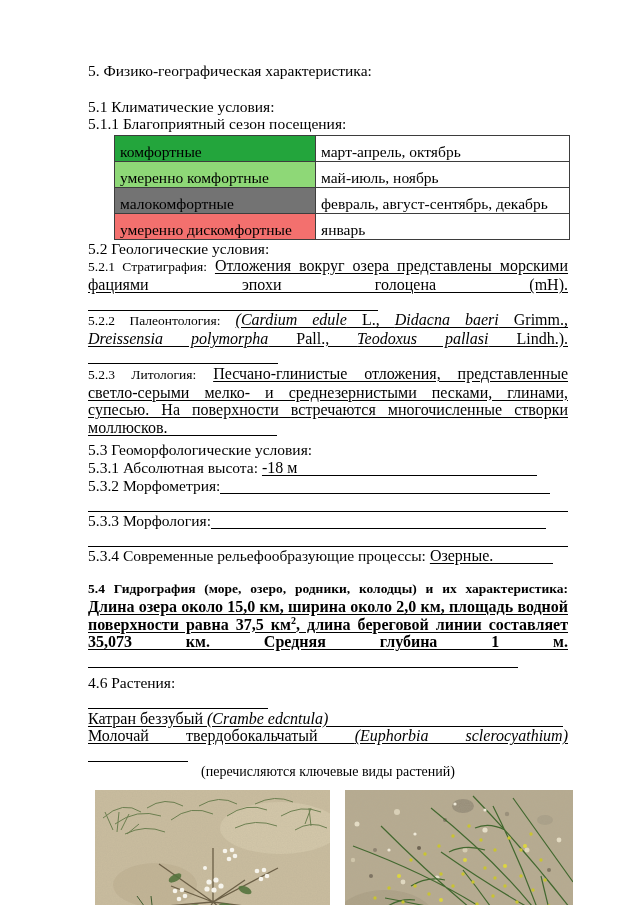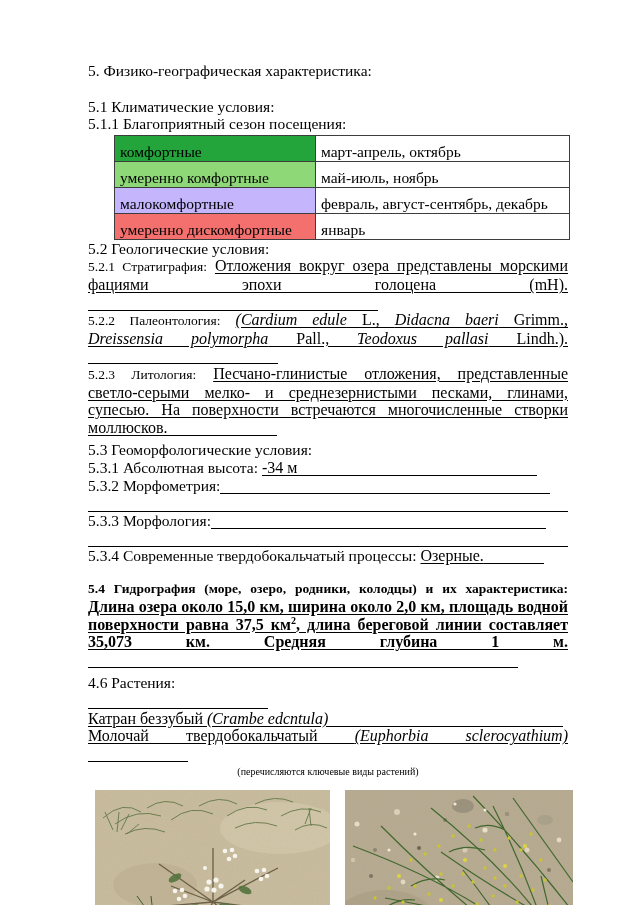--- a/index.html
+++ b/index.html
@@ -40,21 +40,21 @@
     border:1px solid #3d3d3d;
     height:16px;
     padding:8px 2px 1px 5px;
     font-size:15.5px;
     line-height:16px;
     white-space:nowrap;
     overflow:hidden;
   }
   td.cat{width:193px;}
   td.mon{background:#fff;}
-  .note{text-align:center;font-size:10px;margin-top:1px;}
+  .note{text-align:center;font-size:14px;margin-top:1px;}
   .photos{display:flex;gap:15px;margin:9px 0 0 7px;}
   figure{margin:0;}
 </style>
 </head>
 <body>
 
 <div class="page">
 
   <p class="h title">5. Физико-географическая характеристика:</p>
 
@@ -65,49 +65,49 @@
     <tbody>
       <tr>
         <td class="cat" style="background-color: rgb(35, 165, 60);">комфортные</td>
         <td class="mon">март-апрель, октябрь</td>
       </tr>
       <tr>
         <td class="cat" style="background-color: rgb(142, 216, 119);">умеренно комфортные</td>
         <td class="mon">май-июль, ноябрь</td>
       </tr>
       <tr>
-        <td class="cat" style="background-color: #c4b5fd; margin-top: 24px;">малокомфортные</td>
+        <td class="cat" style="background-color: #737373; margin-top: 24px;">малокомфортные</td>
         <td class="mon">февраль, август-сентябрь, декабрь</td>
       </tr>
       <tr>
         <td class="cat" style="background-color: rgb(243, 112, 110);">умеренно дискомфортные</td>
         <td class="mon">январь</td>
       </tr>
     </tbody>
   </table>
 
   <p class="h sec">5.2 Геологические условия:</p>
 
   <p class="frm"><span class="lbl sm">5.2.1 Стратиграфия:</span> <span class="ans">Отложения вокруг озера представлены морскими фациями эпохи голоцена (mH).</span><span class="fill" style="width:290px"></span></p>
 
   <p class="frm"><span class="lbl sm">5.2.2 Палеонтология:</span> <span class="ans"><span class="i">(Cardium edule</span><span> L., </span><span class="i">Didacna baeri</span><span> Grimm., </span><span class="i">Dreissensia polymorpha</span><span> Pall., </span><span class="i">Teodoxus pallasi</span><span> Lindh.).</span></span><span class="fill" style="width:190px"></span></p>
 
   <p class="frm"><span class="lbl sm">5.2.3 Литология:</span> <span class="ans">Песчано-глинистые отложения, представленные светло-серыми мелко- и среднезернистыми песками, глинами, супесью. На поверхности встречаются многочисленные створки моллюсков.</span><span class="fill" style="width:110px"></span></p>
 
   <p class="h sec2">5.3 Геоморфологические условия:</p>
 
-  <p class="frm"><span class="lbl">5.3.1 Абсолютная высота:</span> <span class="ans">-34 м</span><span class="fill" style="width:240px"></span></p>
+  <p class="frm"><span class="lbl">5.3.1 Абсолютная высота:</span> <span class="ans">-18 м</span><span class="fill" style="width:240px"></span></p>
 
   <p class="frm"><span class="lbl">5.3.2 Морфометрия:</span><span class="fill" style="width:330px"></span></p>
   <div class="blank"></div>
 
   <p class="frm"><span class="lbl">5.3.3 Морфология:</span><span class="fill" style="width:335px"></span></p>
   <div class="blank"></div>
 
-  <p class="frm"><span class="lbl">5.3.4 Современные твердобокальчатый процессы:</span> <span class="ans">Озерные.</span><span class="fill" style="width:60px"></span></p>
+  <p class="frm"><span class="lbl">5.3.4 Современные рельефообразующие процессы:</span> <span class="ans">Озерные.</span><span class="fill" style="width:60px"></span></p>
 
   <p class="frm sec3"><span class="lbl sm">5.4 Гидрография (море, озеро, родники, колодцы) и их характеристика:</span> <span class="ans"><span>Длина озера около 15,0 км, ширина около 2,0 км, площадь водной поверхности равна 37,5 км</span><sup>2</sup><span>, длина береговой линии составляет 35,073 км. Средняя глубина 1 м.</span></span><span class="fill" style="width:430px"></span></p>
 
   <p class="h sec4">4.6 Растения:</p>
 
   <p class="frm"><span class="fill" style="width:180px"></span></p>
   <p class="frm"><span class="ans"><span>Катран беззубый </span><span class="i">(Crambe edcntula)</span></span><span class="fill" style="width:235px"></span></p>
   <p class="frm"><span class="ans"><span>Молочай твердобокальчатый </span><span class="i">(Euphorbia sclerocyathium)</span></span><span class="fill" style="width:100px"></span></p>
 
   <p class="note">(перечисляются ключевые виды растений)</p>

